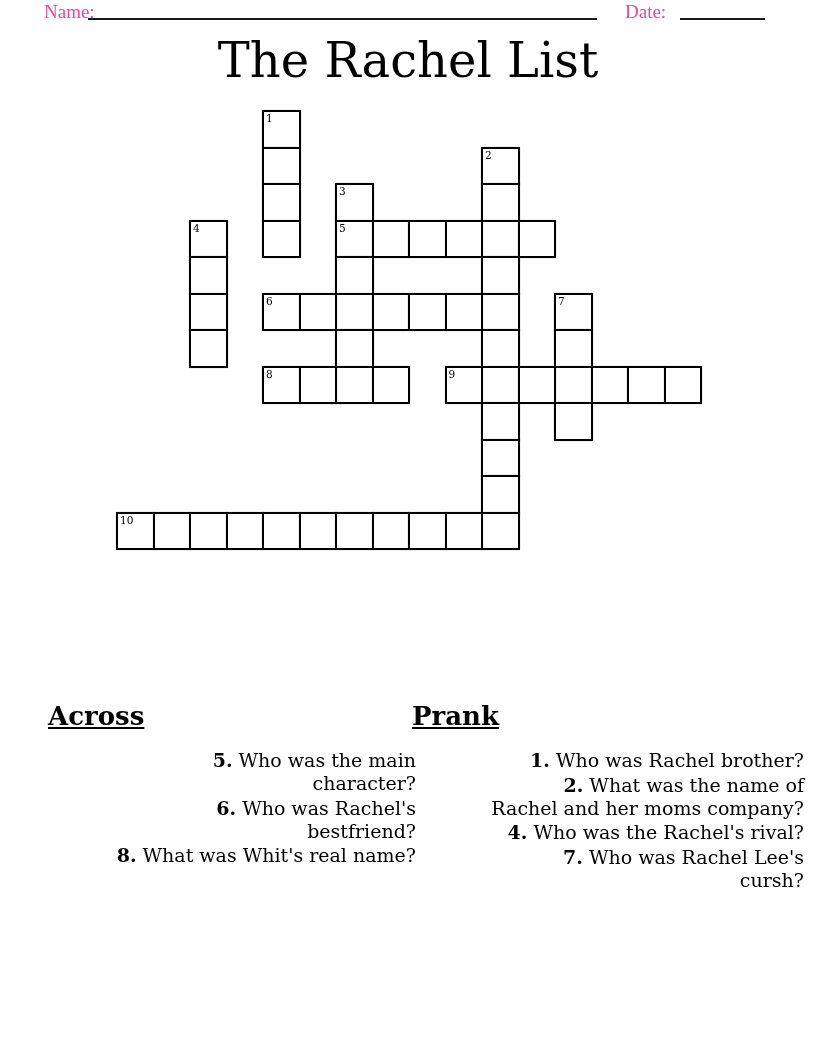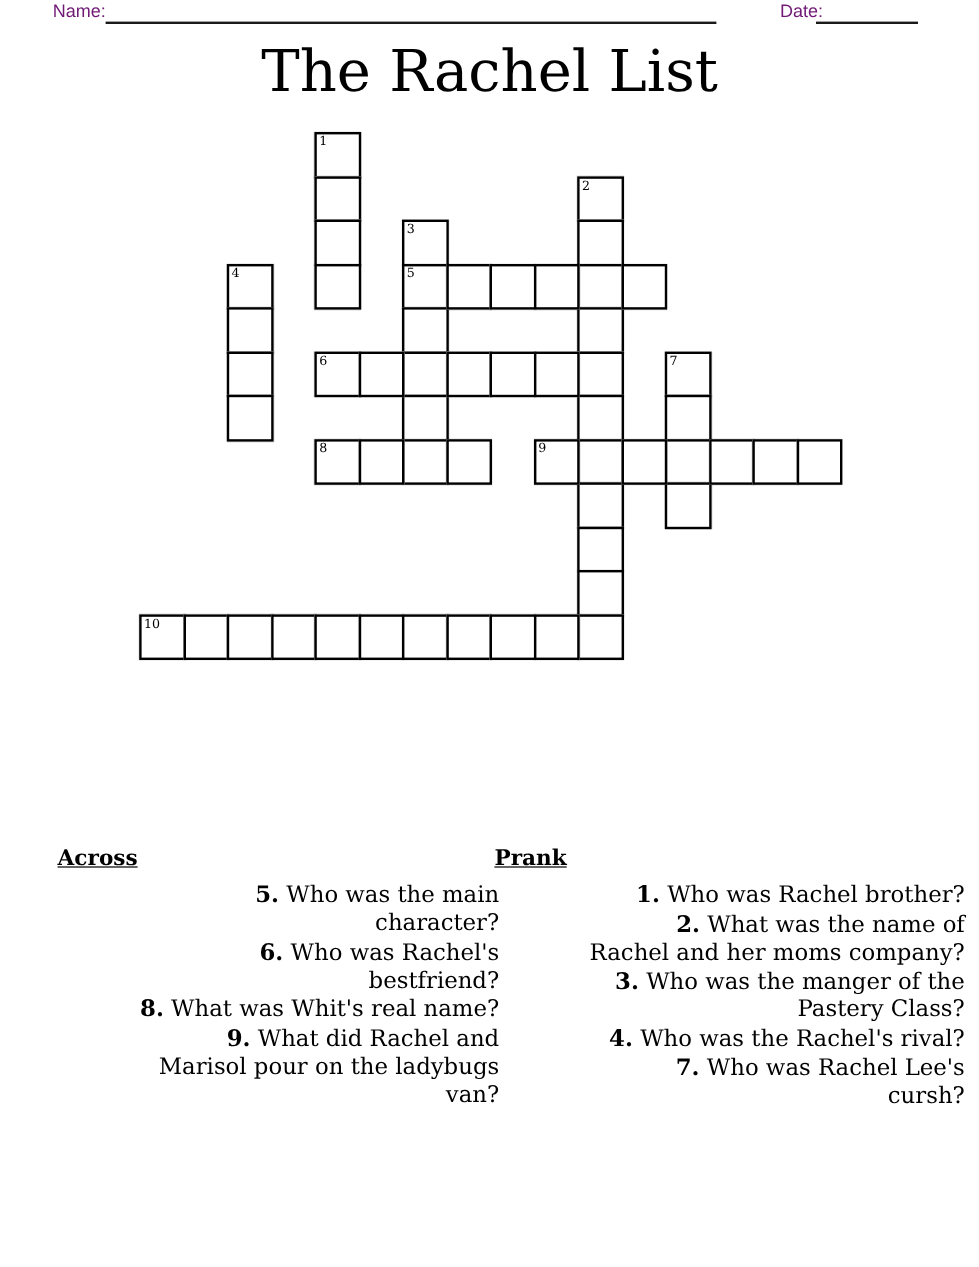--- a/index.html
+++ b/index.html
@@ -1,45 +1,45 @@
 <!DOCTYPE html>
 <html><head>
 <meta charset="utf-8">
 <style>
   html,body{margin:0;padding:0;}
   body{background:#fff;}
   #page{position:relative;width:816px;height:1056px;background:#ffffff;overflow:hidden;
         font-family:"DejaVu Serif", serif;color:#000;}
 
   
-  .meta-label{position:absolute;top:1px;font-family:Liberation Sans, sans-serif;
-              font-size:15px;color:#701a75;}
+  .meta-label{position:absolute;top:1px;font-family:Liberation Serif, serif;
+              font-size:19px;color:#ec4899;}
   #name-label{left:44px;}
-  #date-label{left:650px;}
+  #date-label{left:625px;}
   .write-line{position:absolute;top:18px;height:2px;background:#1a1a1a;}
   #name-line{left:88px;width:509px;}
   #date-line{left:680px;width:85px;}
 
   
   #title{position:absolute;top:32px;left:0;width:816px;text-align:center;
          font-size:48px;line-height:56px;font-weight:400;color:#000;}
 
   
   #grid{position:absolute;left:116px;top:110px;width:586px;height:440px;}
   .cell{position:absolute;box-sizing:border-box;width:38.5px;height:38.5px;
         background:#fff;border:2px solid #000;box-shadow:0 0 1px rgba(0,0,0,0.35);}
   .cell .num{position:absolute;top:0px;left:2px;font-size:10.5px;line-height:12px;
              font-family:"DejaVu Serif", serif;color:#000;}
 
   
   .clue-col{position:absolute;top:702px;font-size:19px;line-height:23px;}
   #across-col{left:48px;width:368px;}
   #down-col{left:412px;width:392px;}
-  .clue-heading{font-size:18px;line-height:28px;font-weight:bold;
-                text-decoration:underline;margin-bottom:5px;}
+  .clue-heading{font-size:26px;line-height:28px;font-weight:bold;
+                text-decoration:underline;margin-bottom:19px;}
   .clue{margin-bottom:1.5px;text-align:right;}
   .clue-num{font-weight:bold;}
   .clue-text{white-space:pre-line;}
 </style>
 </head>
 <body>
 
 <div id="page">
 
   <span id="name-label" class="meta-label">Name:</span>
@@ -130,33 +130,28 @@
     </div>
 
   <div id="across-col" class="clue-col">
     <div class="clue-heading">Across</div>
     <div class="clue-list">
         <div class="clue"><span class="clue-num">5.</span> <span class="clue-text">Who was the main
 character?</span></div>
         <div class="clue"><span class="clue-num">6.</span> <span class="clue-text">Who was Rachel's
 bestfriend?</span></div>
         <div class="clue"><span class="clue-num">8.</span> <span class="clue-text">What was Whit's real name?</span></div>
-        <div class="clue"><span class="clue-num">9.</span> <span class="clue-text">What did Rachel and
-Marisol pour on the ladybugs
-van?</span></div>
       </div>
   </div>
 
   <div id="down-col" class="clue-col">
     <div class="clue-heading">Prank</div>
     <div class="clue-list">
         <div class="clue"><span class="clue-num">1.</span> <span class="clue-text">Who was Rachel brother?</span></div>
         <div class="clue"><span class="clue-num">2.</span> <span class="clue-text">What was the name of
 Rachel and her moms company?</span></div>
-        <div class="clue"><span class="clue-num">3.</span> <span class="clue-text">Who was the manger of the
-Pastery Class?</span></div>
         <div class="clue"><span class="clue-num">4.</span> <span class="clue-text">Who was the Rachel's rival?</span></div>
         <div class="clue"><span class="clue-num">7.</span> <span class="clue-text">Who was Rachel Lee's
 cursh?</span></div>
       </div>
   </div>
 
 </div>
 
 </body></html>

